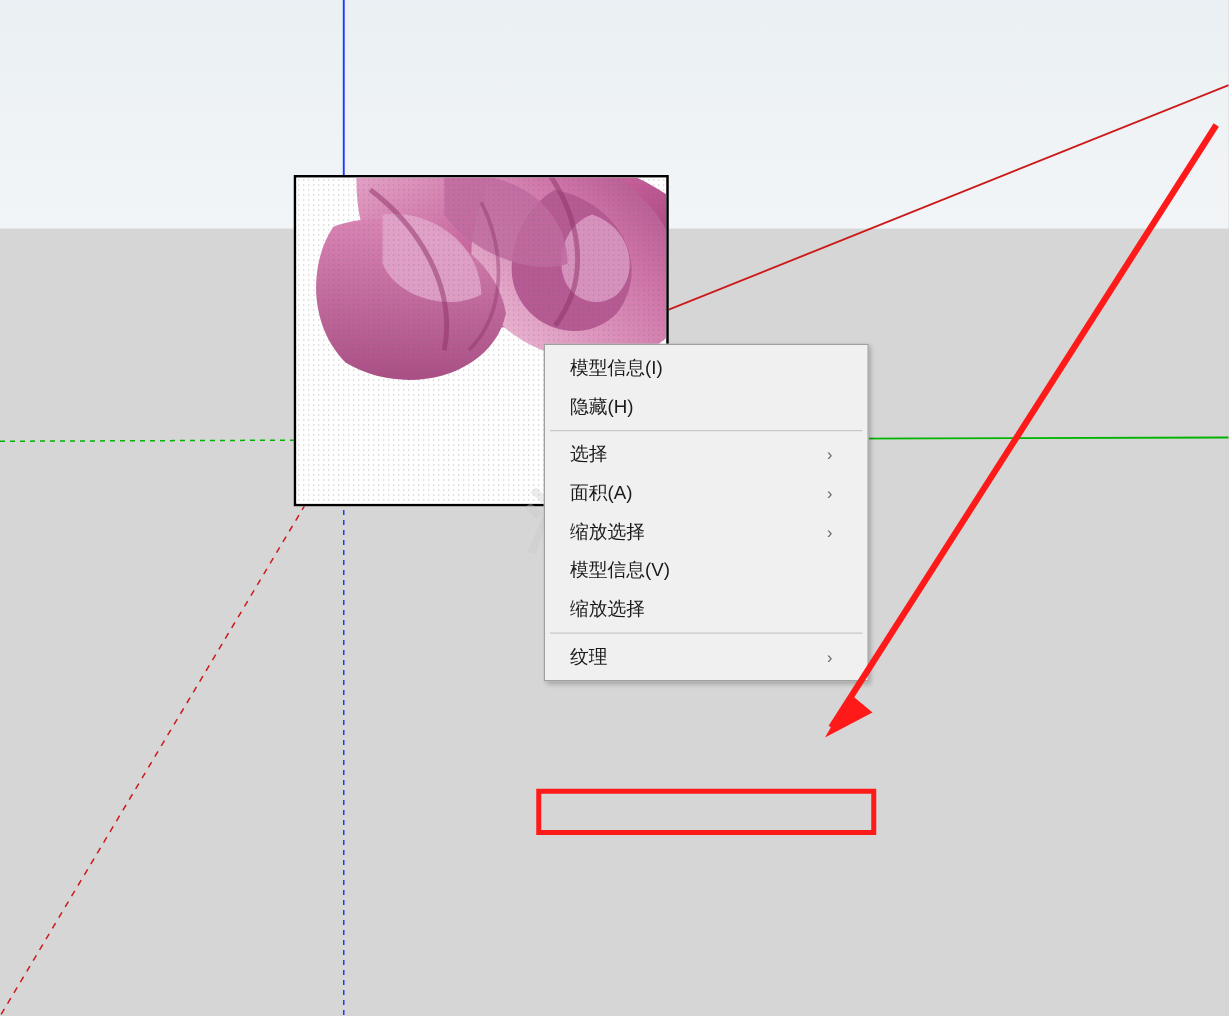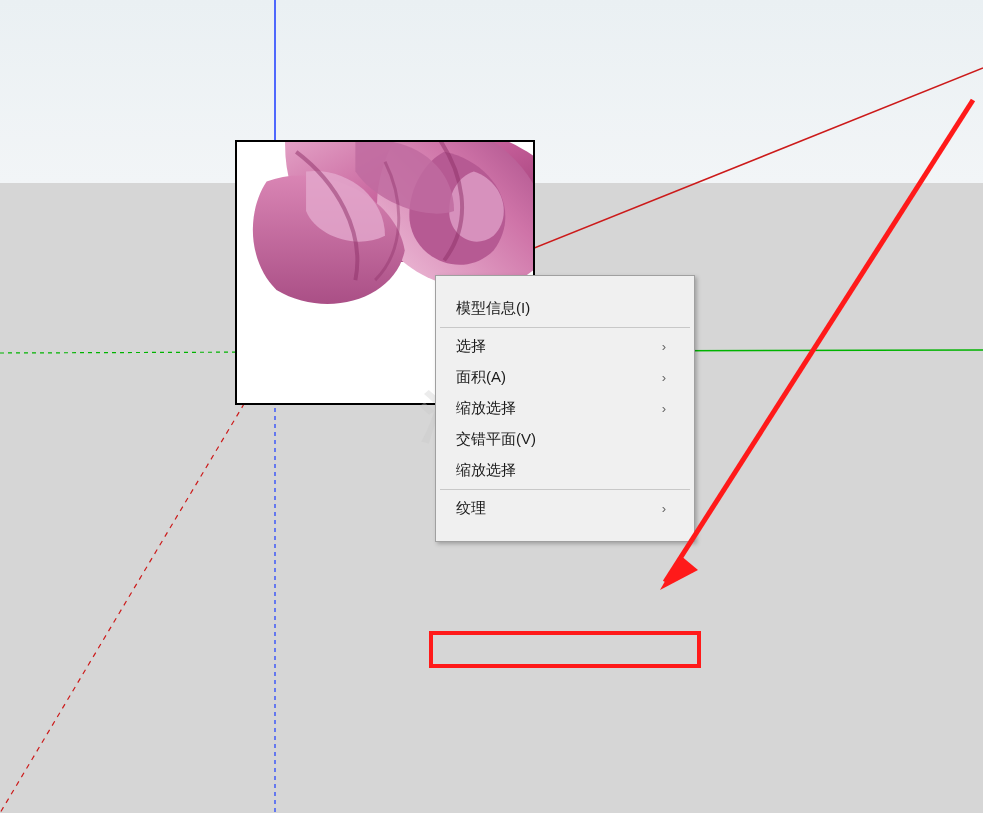--- a/index.html
+++ b/index.html
@@ -66,21 +66,21 @@
   }
 
   .context-menu {
     position: absolute;
     left: 435px;
     top: 275px;
     width: 260px;
     background: #f0f0f0;
     border: 1px solid #a0a0a0;
     box-shadow: 2px 2px 4px rgba(0,0,0,0.25);
-    padding: 17px 2px;
+    padding: 3px 2px;
     font-size: 15px;
     color: #1a1a1a;
   }
   .menu-item {
     position: relative;
     padding: 6px 26px 6px 18px;
     white-space: nowrap;
     display: flex;
     align-items: center;
     justify-content: space-between;
@@ -156,35 +156,38 @@
     <path d="M150,20 C170,60 170,110 140,140" stroke="#8d2f67" stroke-width="3" fill="none" opacity="0.4"></path>
   </svg>
 </div>
 
 <div class="watermark">溜网</div>
 
 <div class="context-menu" id="ctx-menu">
     <div class="menu-item">
       <span>模型信息(I)</span>
     </div>
+    <div class="menu-item">
+      <span>隐藏(H)</span>
+    </div>
     <div class="menu-sep"></div>
     <div class="menu-item">
       <span>选择</span>
       <span class="arrow-glyph">›</span>
     </div>
     <div class="menu-item">
       <span>面积(A)</span>
       <span class="arrow-glyph">›</span>
     </div>
     <div class="menu-item">
       <span>缩放选择</span>
       <span class="arrow-glyph">›</span>
     </div>
     <div class="menu-item">
-      <span>交错平面(V)</span>
+      <span>模型信息(V)</span>
     </div>
     <div class="menu-item">
       <span>缩放选择</span>
     </div>
     <div class="menu-sep"></div>
     <div class="menu-item">
       <span>纹理</span>
       <span class="arrow-glyph">›</span>
     </div>
   </div>

